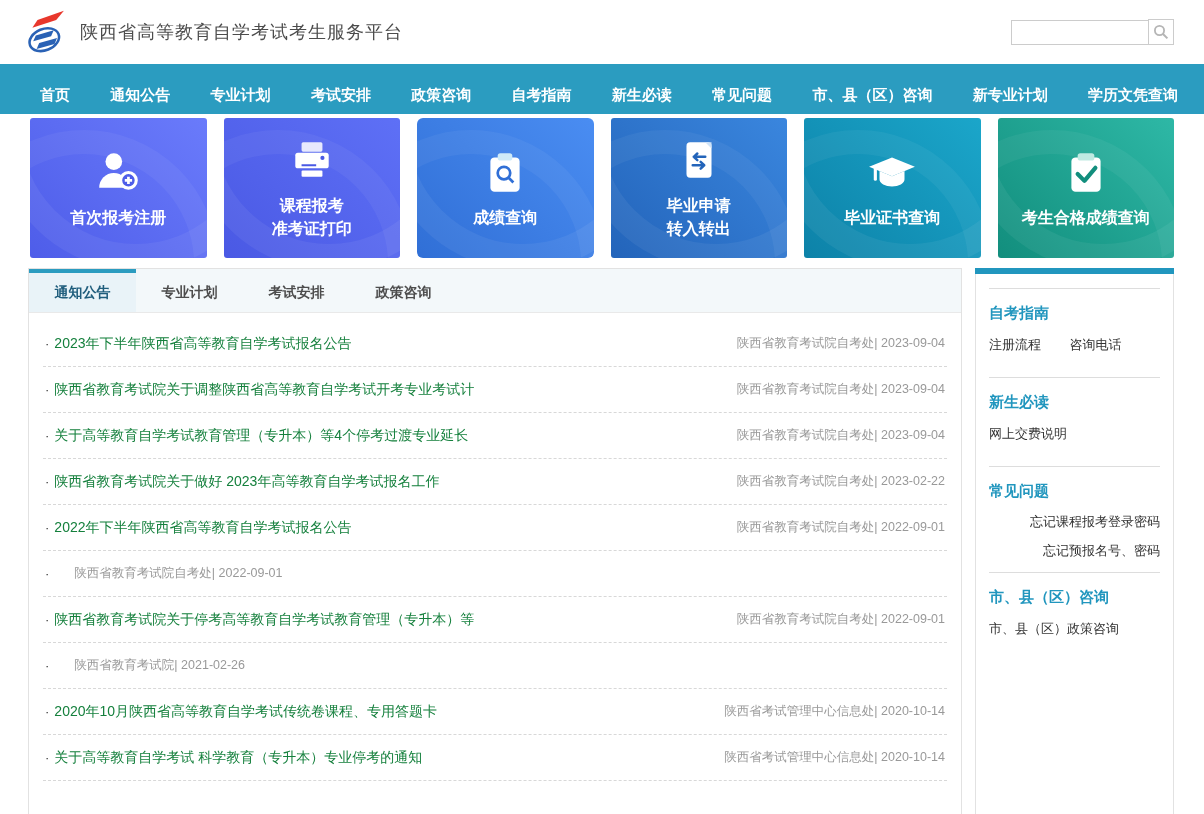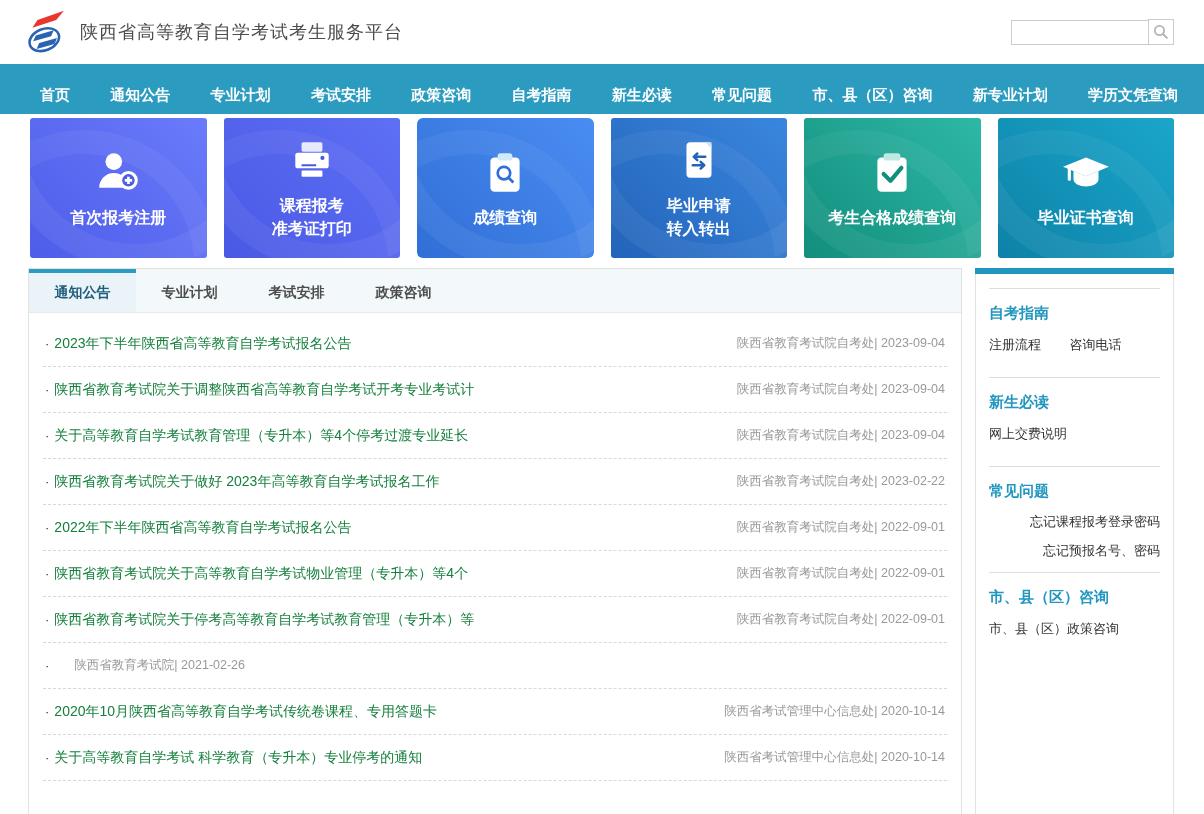--- a/index.html
+++ b/index.html
@@ -149,39 +149,39 @@
         <path d="M29,6 h6 v6 z" fill="#cfe3f8"></path>
         <path d="M18,20 h11 M18,20 l3.4,-3.2 M18,20 l3.4,3.2" fill="none" stroke="var(--c)" stroke-width="2.4" stroke-linecap="round" stroke-linejoin="round"></path>
         <path d="M28,28 h-11 M28,28 l-3.4,-3.2 M28,28 l-3.4,3.2" fill="none" stroke="var(--c)" stroke-width="2.4" stroke-linecap="round" stroke-linejoin="round"></path>
       </svg>
       <div class="tile-label">
         <span>毕业申请</span>
           <span>转入转出</span>
       </div>
     </div>
 
-    <div class="tile" style="background: linear-gradient(225deg, rgb(46, 184, 166), rgb(18, 142, 125)); --c: #128e7d;">
-      <svg width="48" height="48" viewBox="0 0 46 46">
-        <rect x="9" y="9" width="28" height="33" rx="4" fill="#fff"></rect>
-        <rect x="15" y="5" width="16" height="7" rx="2.5" fill="#bfeae2"></rect>
-        <path d="M15,25 l6.5,6.5 L32,19" fill="none" stroke="var(--c)" stroke-width="4" stroke-linecap="round" stroke-linejoin="round"></path>
-      </svg>
-      <div class="tile-label">
-        <span>考生合格成绩查询</span>
-      </div>
-    </div>
-
     <div class="tile" style="background: linear-gradient(225deg, rgb(27, 166, 202), rgb(13, 130, 168)); --c: #0d82a8;">
       <svg width="50" height="48" viewBox="0 0 48 46">
         <polygon points="24,9 46,18 24,27 2,18" fill="#fff"></polygon>
         <path d="M12,22 v8 a12,7 0 0 0 24,0 v-8 l-12,5 z" fill="#fff"></path>
         <line x1="8" y1="19" x2="8" y2="30" stroke="#fff" stroke-width="3" stroke-linecap="round"></line>
       </svg>
       <div class="tile-label">
         <span>毕业证书查询</span>
+      </div>
+    </div>
+
+    <div class="tile" style="background: linear-gradient(225deg, rgb(46, 184, 166), rgb(18, 142, 125)); --c: #128e7d;">
+      <svg width="48" height="48" viewBox="0 0 46 46">
+        <rect x="9" y="9" width="28" height="33" rx="4" fill="#fff"></rect>
+        <rect x="15" y="5" width="16" height="7" rx="2.5" fill="#bfeae2"></rect>
+        <path d="M15,25 l6.5,6.5 L32,19" fill="none" stroke="var(--c)" stroke-width="4" stroke-linecap="round" stroke-linejoin="round"></path>
+      </svg>
+      <div class="tile-label">
+        <span>考生合格成绩查询</span>
       </div>
     </div>
 
   </div>
 
   <div class="main">
     <div class="tabs">
       <div class="tab active">通知公告</div>
       <div class="tab">专业计划</div>
       <div class="tab">考试安排</div>
@@ -209,21 +209,20 @@
         <a class="row-title">陕西省教育考试院关于做好 2023年高等教育自学考试报名工作</a>
         <div class="row-meta"><span>陕西省教育考试院自考处</span><span class="sep">| </span><span>2023-02-22</span></div>
       </div>
       <div class="row">
         <span class="bullet">·</span>
         <a class="row-title">2022年下半年陕西省高等教育自学考试报名公告</a>
         <div class="row-meta"><span>陕西省教育考试院自考处</span><span class="sep">| </span><span>2022-09-01</span></div>
       </div>
       <div class="row">
         <span class="bullet">·</span>
-        <a class="row-title">陕西省教育考试院关于高等教育自学考试物业管理（专升本）等4个</a>
         <div class="row-meta"><span>陕西省教育考试院自考处</span><span class="sep">| </span><span>2022-09-01</span></div>
       </div>
       <div class="row">
         <span class="bullet">·</span>
         <a class="row-title">陕西省教育考试院关于停考高等教育自学考试教育管理（专升本）等</a>
         <div class="row-meta"><span>陕西省教育考试院自考处</span><span class="sep">| </span><span>2022-09-01</span></div>
       </div>
       <div class="row">
         <span class="bullet">·</span>
         <div class="row-meta"><span>陕西省教育考试院</span><span class="sep">| </span><span>2021-02-26</span></div>

